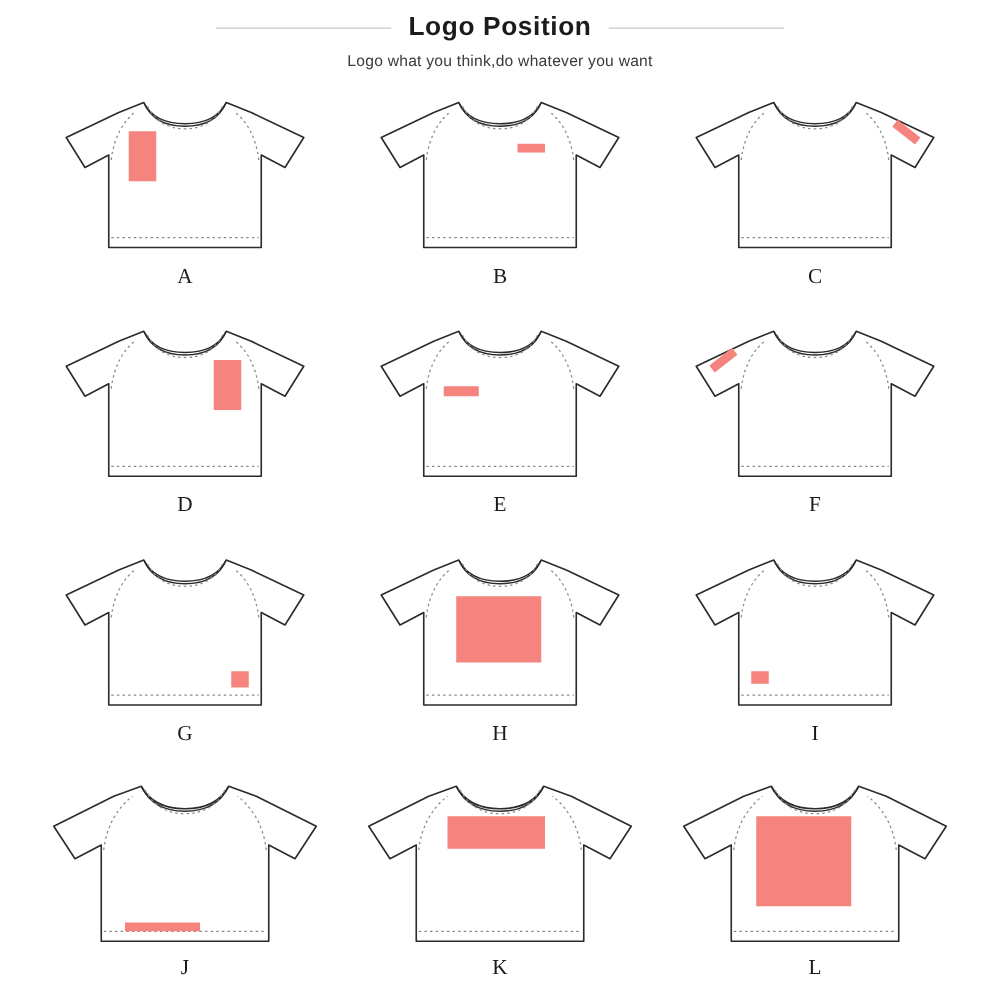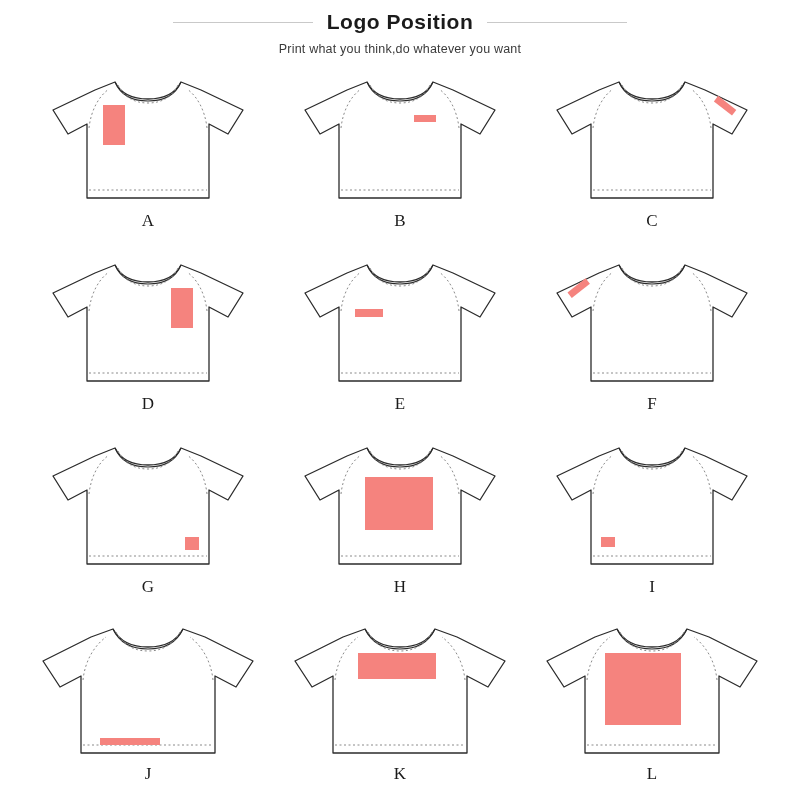--- a/index.html
+++ b/index.html
@@ -105,21 +105,21 @@
 <body>
 
 <div class="page">
 
   <div class="header">
     <div class="title-row">
       <div class="title-rule"></div>
       <div class="title">Logo Position</div>
       <div class="title-rule"></div>
     </div>
-    <div class="subtitle">Print what you think,do whatever you want</div>
+    <div class="subtitle">Logo what you think,do whatever you want</div>
   </div>
 
   <div class="grid">
 
     <div class="cell">
       <div class="shirt-wrap">
         <svg viewBox="0 0 210 148" xmlns="http://www.w3.org/2000/svg">
           <path d="M72,14 L52,22 L10,42 L25,66 L44,56 L44,130 L166,130 L166,56 L185,66 L200,42 L158,22 L138,14 C132,26 120,31 105,31 C90,31 78,26 72,14 Z" fill="#ffffff" stroke="#2b2b2b" stroke-width="1.3" stroke-linejoin="round"></path>
           <path d="M72,14 C78,28 90,33 105,33 C120,33 132,28 138,14" fill="none" stroke="#2b2b2b" stroke-width="1.2"></path>
           <path d="M75,17 C81,29 91,35 105,35 C119,35 129,29 135,17" fill="none" stroke="#8a8a8a" stroke-width="1" stroke-dasharray="2,2.5"></path>

